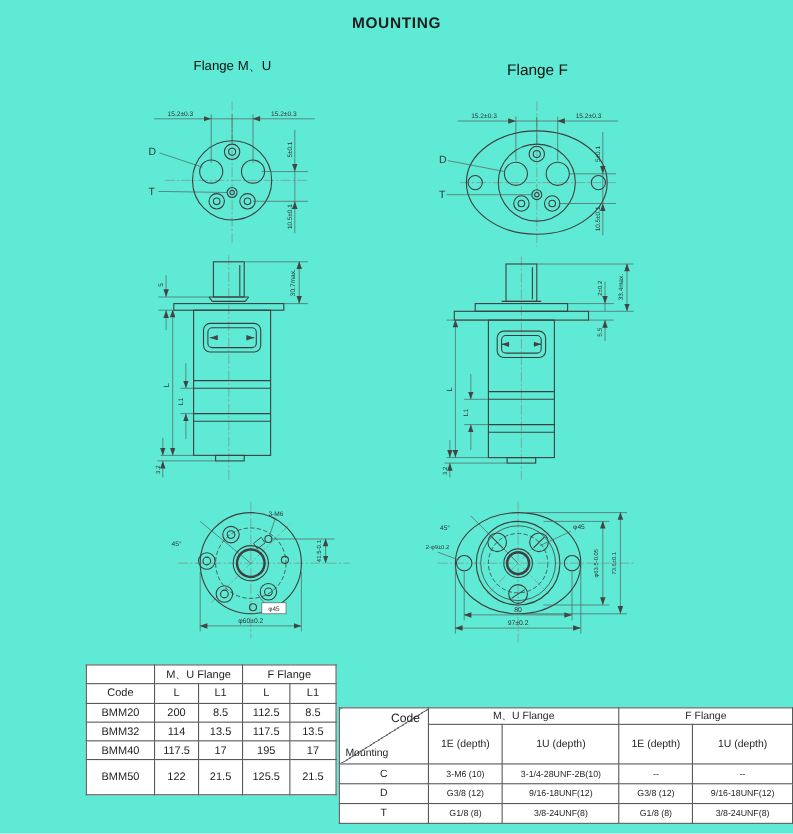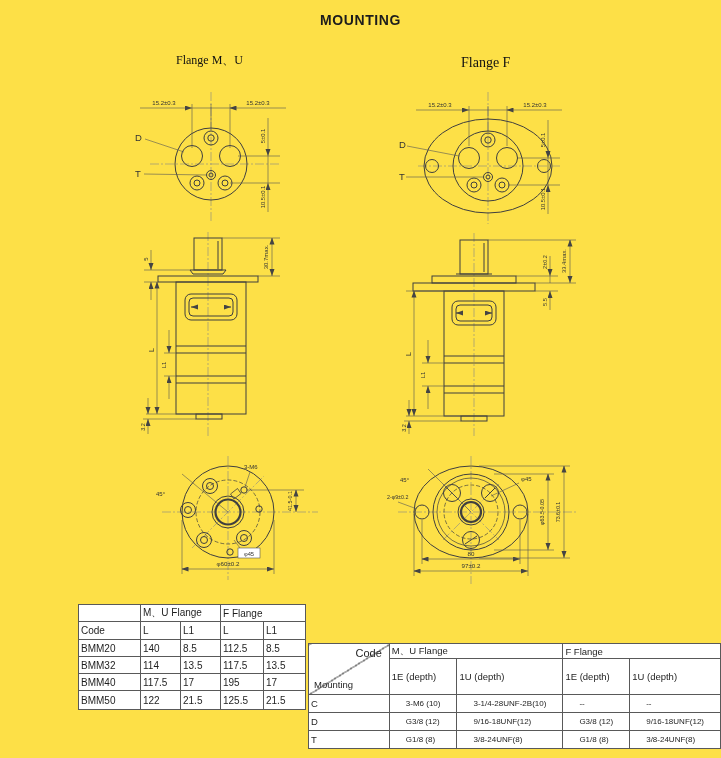--- a/index.html
+++ b/index.html
@@ -1,26 +1,26 @@
 <!DOCTYPE html>
 <html><head>
 <meta charset="utf-8">
 <style>
   html,body{margin:0;padding:0;background:#fff}
-  .page{position:relative;width:721px;height:758px;background:#fde047;overflow:hidden;
+  .page{position:relative;width:721px;height:758px;background:#5eead4;overflow:hidden;
         font-family:"Liberation Sans",sans-serif;color:#222}
   .title{position:absolute;left:0;top:12px;width:721px;text-align:center;
          font-size:14px;font-weight:bold;letter-spacing:.6px;color:#1c1c1c}
-  .hdr{position:absolute;font-family:Liberation Serif, serif;color:#111;white-space:nowrap}
+  .hdr{position:absolute;font-family:Liberation Sans, sans-serif;color:#111;white-space:nowrap}
   .hdr-left{left:176px;top:52px;font-size:12px}
   .hdr-right{left:461px;top:55px;font-size:14px}
   .drw{position:absolute}
   .drw text{stroke:none;fill:#333;font-family:"Liberation Sans",sans-serif}
   .tbl{position:absolute;border-collapse:collapse;background:#fff;color:#1e1e1e}
-  .tbl td{border:1px solid #595959;vertical-align:middle;padding:0 2px}
+  .tbl td{border:1px solid #595959;text-align:center;vertical-align:middle;padding:0 2px}
   .tbl1 td{font-size:10px}
   .tbl2 td{font-size:9.5px}
   .tbl2 .c-val{font-size:8px;white-space:nowrap;padding:0 16px}
   .diag{position:relative;
         background-image:linear-gradient(to bottom right,transparent 49.4%,#595959 49.4%,#595959 50.6%,transparent 50.6%)}
   .diag-top{position:absolute;top:3px;right:7px;font-size:11px}
   .diag-bottom{position:absolute;bottom:4px;left:5px;font-size:9.5px}
 </style>
 </head>
 <body>
@@ -331,40 +331,40 @@
       </tr>
       <tr style="height:18px">
         <td>Code</td>
         <td>L</td>
         <td>L1</td>
         <td>L</td>
         <td>L1</td>
       </tr>
       <tr style="height:17px">
         <td>BMM20</td>
-        <td>140</td>
+        <td>200</td>
         <td>8.5</td>
         <td>112.5</td>
         <td>8.5</td>
       </tr>
       <tr style="height:17px">
         <td>BMM32</td>
         <td>114</td>
         <td>13.5</td>
         <td>117.5</td>
         <td>13.5</td>
       </tr>
       <tr style="height:17px">
         <td>BMM40</td>
         <td>117.5</td>
         <td>17</td>
         <td>195</td>
         <td>17</td>
       </tr>
-      <tr style="height:19px">
+      <tr style="height:32px">
         <td>BMM50</td>
         <td>122</td>
         <td>21.5</td>
         <td>125.5</td>
         <td>21.5</td>
       </tr>
     </tbody>
   </table>
 
   <table class="tbl tbl2" style="left:308px;top:643px">

